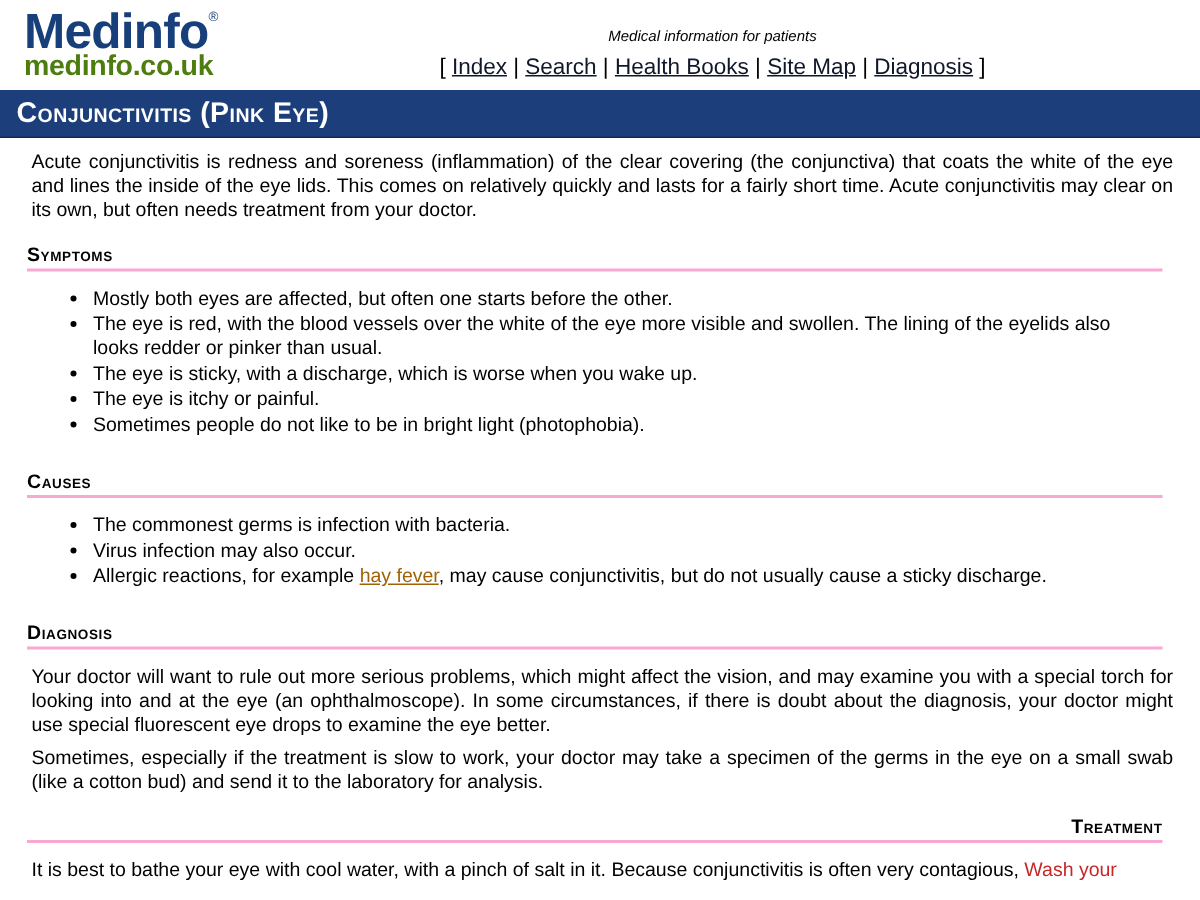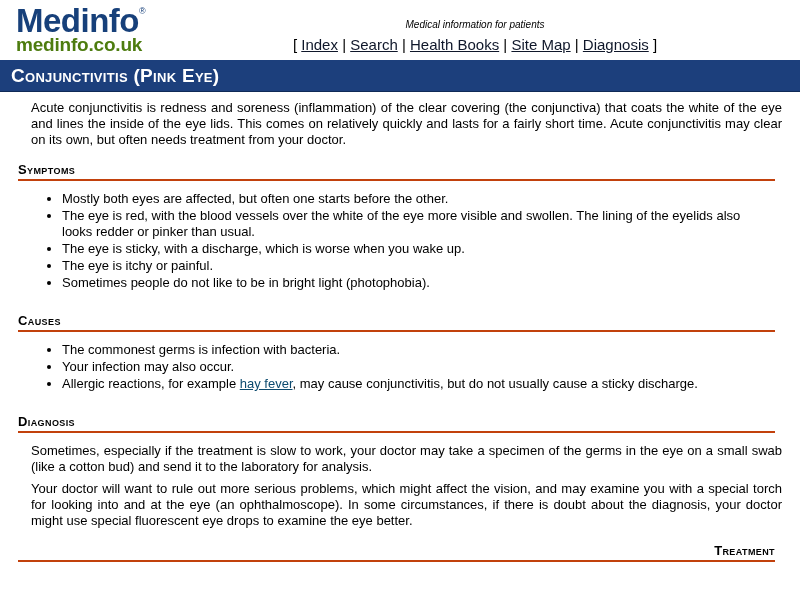--- a/index.html
+++ b/index.html
@@ -8,25 +8,25 @@
     .logo { position: absolute; left: 16px; top: 4px; line-height: 1; }
     .logo-main { font-family: "Liberation Sans", sans-serif; font-weight: bold; font-size: 33px; color: #17407a; letter-spacing: -0.5px; }
     .logo-reg { font-size: 9px; vertical-align: top; position: relative; top: 3px; color: #17407a; font-weight: normal; }
     .logo-sub { font-weight: bold; font-size: 19px; color: #4d7c0f; margin-top: -2px; letter-spacing: -0.2px; }
     .tagline { position: absolute; left: 310px; width: 330px; top: 19px; text-align: center; font-style: italic; font-size: 10px; color: #000; }
     .nav { position: absolute; left: 270px; width: 410px; top: 36px; text-align: center; font-size: 15px; color: #000; }
     .nav a { color: #0f172a; text-decoration: underline; }
     .titlebar { position: absolute; top: 60px; left: 0; width: 800px; height: 31px; background: #1c3f7c; border-bottom: 1px solid #0f2a57; }
     .titlebar h1 { margin: 0; padding-left: 11px; line-height: 31px; color: #ffffff; font-size: 19px; font-weight: bold; font-variant: small-caps; letter-spacing: 0.3px; border-radius: 11px; }
     .content { position: absolute; top: 100px; left: 0; width: 800px; }
-    p.body { margin: 0 18px 6px 31px; font-size: 13px; line-height: 16px; text-align: justify; }
-    h2.sec { margin: 14px 25px 10px 18px; font-size: 13px; font-weight: bold; font-variant: small-caps; letter-spacing: 0.4px; border-bottom: 2px solid #c2410c; padding-bottom: 2px; }
+    p.body { margin: 0 18px 6px 21px; font-size: 13px; line-height: 16px; text-align: justify; }
+    h2.sec { margin: 14px 25px 10px 18px; font-size: 13px; font-weight: bold; font-variant: small-caps; letter-spacing: 0.4px; border-bottom: 2px solid #f9a8d4; padding-bottom: 2px; }
     ul.list { margin: 0 0 0 0; padding-left: 62px; font-size: 13px; line-height: 16px; }
     ul.list li { margin-bottom: 1px; padding-right: 46px; }
-    a.inlink { color: #0c4a6e; }
+    a.inlink { color: #a16207; }
     a.redlink { color: #c62828; text-decoration: none; }
   </style>
 </head>
 <body>
 
 <div class="header">
   <div class="logo">
     <div class="logo-main">
       <span>Medinfo</span><span class="logo-reg">®</span>
     </div>
@@ -50,22 +50,23 @@
     <li>Mostly both eyes are affected, but often one starts before the other.</li>
     <li>The eye is red, with the blood vessels over the white of the eye more visible and swollen. The lining of the eyelids also looks redder or pinker than usual.</li>
     <li>The eye is sticky, with a discharge, which is worse when you wake up.</li>
     <li>The eye is itchy or painful.</li>
     <li>Sometimes people do not like to be in bright light (photophobia).</li>
   </ul>
 
   <h2 class="sec" style="margin-top:22px;">Causes</h2>
   <ul class="list">
     <li>The commonest germs is infection with bacteria.</li>
-    <li>Your infection may also occur.</li>
+    <li>Virus infection may also occur.</li>
     <li><span>Allergic reactions, for example </span><a href="#" class="inlink">hay fever</a><span>, may cause conjunctivitis, but do not usually cause a sticky discharge.</span></li>
   </ul>
 
   <h2 class="sec" style="margin-top:22px;">Diagnosis</h2>
+  <p class="body">Your doctor will want to rule out more serious problems, which might affect the vision, and may examine you with a special torch for looking into and at the eye (an ophthalmoscope). In some circumstances, if there is doubt about the diagnosis, your doctor might use special fluorescent eye drops to examine the eye better.</p>
   <p class="body">Sometimes, especially if the treatment is slow to work, your doctor may take a specimen of the germs in the eye on a small swab (like a cotton bud) and send it to the laboratory for analysis.</p>
-  <p class="body">Your doctor will want to rule out more serious problems, which might affect the vision, and may examine you with a special torch for looking into and at the eye (an ophthalmoscope). In some circumstances, if there is doubt about the diagnosis, your doctor might use special fluorescent eye drops to examine the eye better.</p>
 
   <h2 class="sec" style="margin-top:14px;text-align:right;">Treatment</h2>
+  <p class="body" style="white-space:nowrap; overflow:hidden;"><span>It is best to bathe your eye with cool water, with a pinch of salt in it. Because conjunctivitis is often very contagious, </span><a href="#" class="redlink">Wash your</a></p>
 </div>
 
 </body></html>

